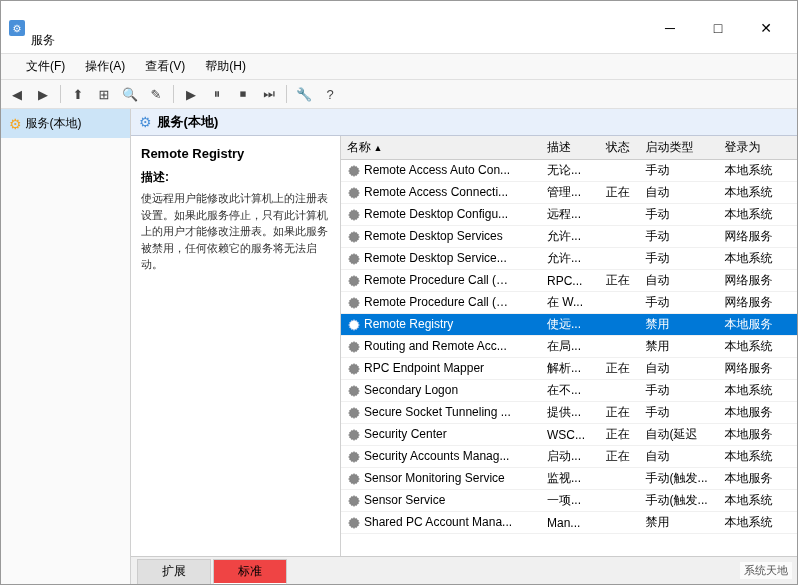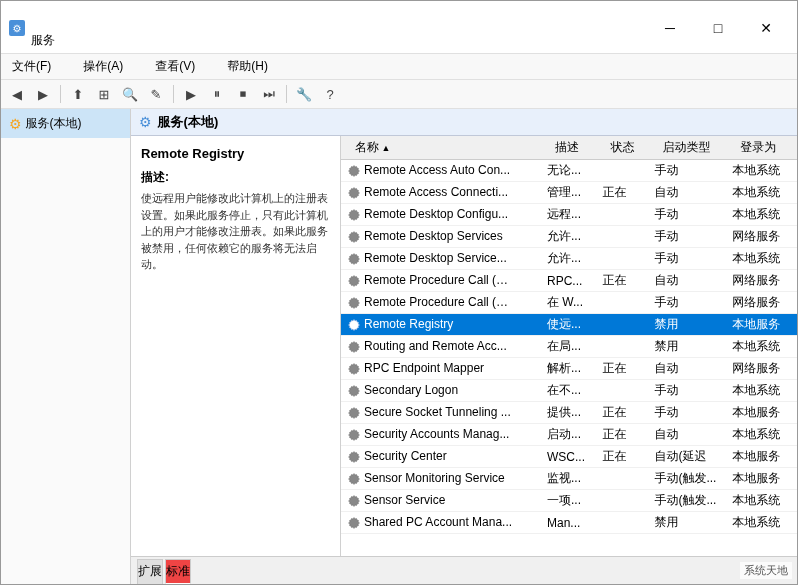--- a/index.html
+++ b/index.html
@@ -53,24 +53,24 @@
     .win-btn {
       width: 46px; height: 26px;
       border: none; background: transparent;
       font-size: 14px; cursor: pointer;
       display: flex; align-items: center; justify-content: center;
     }
 
     
     .menu-bar {
       display: flex;
-      padding: 2px 3px;
+      padding: 2px 17px;
       background: #f8f8f8;
       border-bottom: 1px solid #e0e0e0;
-      gap: 16px;
+      gap: 4px;
     }
     .menu-item {
       padding: 2px 8px;
       cursor: pointer;
       font-size: 12px;
       color: #000;
     }
 
     
     .toolbar {
@@ -179,21 +179,21 @@
       overflow-x: hidden;
       background: #fff;
     }
     table {
       width: 100%;
       border-collapse: collapse;
     }
     thead th {
       background: #f0f0f0;
       border-bottom: 1px solid #ccc;
-      padding: 3px 14px;
+      padding: 3px 6px;
       text-align: left;
       font-size: 12px;
       font-weight: normal;
       color: #000;
       position: sticky;
       top: 0;
       white-space: nowrap;
       cursor: pointer;
       user-select: none;
     }
@@ -222,21 +222,21 @@
     .col-logon { width: 80px; margin-left: 16px; }
 
     
     .bottom-tabs {
       display: flex;
       padding: 2px 6px 0;
       background: #f0f0f0;
       border-top: 1px solid #ccc;
     }
     .tab {
-      padding: 3px 0;
+      padding: 3px 24px;
       font-size: 12px;
       cursor: pointer;
       border: 1px solid #ccc;
       border-bottom: none;
       background: #e0e0e0;
       margin-right: 2px;
     }
     .tab.active {
       background: #ef4444;
       border-bottom: 1px solid #fff;
@@ -454,35 +454,35 @@
   </svg>Secure Socket Tunneling ...</td>
                   <td class="col-desc">提供...</td>
                   <td class="col-status">正在</td>
                   <td class="col-startup">手动</td>
                   <td class="col-logon">本地服务</td>
                 </tr>
                 <tr>
                   <td class="col-name"><svg width="14" height="14" viewBox="0 0 14 14" style="display:inline-block;vertical-align:middle;margin-right:3px;" fill="#666">
     <circle cx="7" cy="7" r="2.5" fill="#888"></circle>
     <path d="M7 1.5 L8 3 L9.5 2.5 L10 4 L11.5 4.5 L11 6 L12.5 7 L11 8 L11.5 9.5 L10 10 L9.5 11.5 L8 11 L7 12.5 L6 11 L4.5 11.5 L4 10 L2.5 9.5 L3 8 L1.5 7 L3 6 L2.5 4.5 L4 4 L4.5 2.5 L6 3 Z" fill="#888" stroke="#666" stroke-width="0.5"></path>
-  </svg>Security Accounts Manag...</td>
-                  <td class="col-desc">启动...</td>
-                  <td class="col-status">正在</td>
-                  <td class="col-startup">自动</td>
-                  <td class="col-logon">本地系统</td>
-                </tr>
-                <tr>
-                  <td class="col-name"><svg width="14" height="14" viewBox="0 0 14 14" style="display:inline-block;vertical-align:middle;margin-right:3px;" fill="#666">
-    <circle cx="7" cy="7" r="2.5" fill="#888"></circle>
-    <path d="M7 1.5 L8 3 L9.5 2.5 L10 4 L11.5 4.5 L11 6 L12.5 7 L11 8 L11.5 9.5 L10 10 L9.5 11.5 L8 11 L7 12.5 L6 11 L4.5 11.5 L4 10 L2.5 9.5 L3 8 L1.5 7 L3 6 L2.5 4.5 L4 4 L4.5 2.5 L6 3 Z" fill="#888" stroke="#666" stroke-width="0.5"></path>
   </svg>Security Center</td>
                   <td class="col-desc">WSC...</td>
                   <td class="col-status">正在</td>
                   <td class="col-startup">自动(延迟</td>
                   <td class="col-logon">本地服务</td>
+                </tr>
+                <tr>
+                  <td class="col-name"><svg width="14" height="14" viewBox="0 0 14 14" style="display:inline-block;vertical-align:middle;margin-right:3px;" fill="#666">
+    <circle cx="7" cy="7" r="2.5" fill="#888"></circle>
+    <path d="M7 1.5 L8 3 L9.5 2.5 L10 4 L11.5 4.5 L11 6 L12.5 7 L11 8 L11.5 9.5 L10 10 L9.5 11.5 L8 11 L7 12.5 L6 11 L4.5 11.5 L4 10 L2.5 9.5 L3 8 L1.5 7 L3 6 L2.5 4.5 L4 4 L4.5 2.5 L6 3 Z" fill="#888" stroke="#666" stroke-width="0.5"></path>
+  </svg>Security Accounts Manag...</td>
+                  <td class="col-desc">启动...</td>
+                  <td class="col-status">正在</td>
+                  <td class="col-startup">自动</td>
+                  <td class="col-logon">本地系统</td>
                 </tr>
                 <tr>
                   <td class="col-name"><svg width="14" height="14" viewBox="0 0 14 14" style="display:inline-block;vertical-align:middle;margin-right:3px;" fill="#666">
     <circle cx="7" cy="7" r="2.5" fill="#888"></circle>
     <path d="M7 1.5 L8 3 L9.5 2.5 L10 4 L11.5 4.5 L11 6 L12.5 7 L11 8 L11.5 9.5 L10 10 L9.5 11.5 L8 11 L7 12.5 L6 11 L4.5 11.5 L4 10 L2.5 9.5 L3 8 L1.5 7 L3 6 L2.5 4.5 L4 4 L4.5 2.5 L6 3 Z" fill="#888" stroke="#666" stroke-width="0.5"></path>
   </svg>Sensor Monitoring Service</td>
                   <td class="col-desc">监视...</td>
                   <td class="col-status"></td>
                   <td class="col-startup">手动(触发...</td>
                   <td class="col-logon">本地服务</td>

